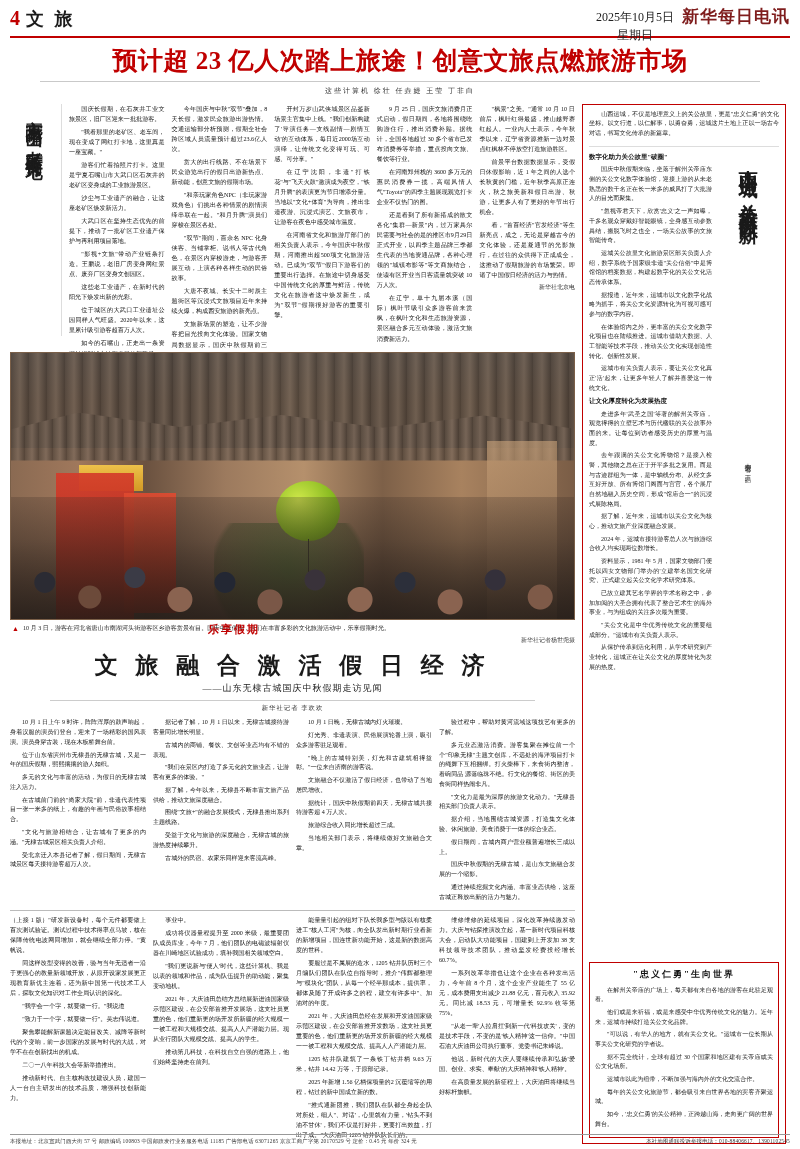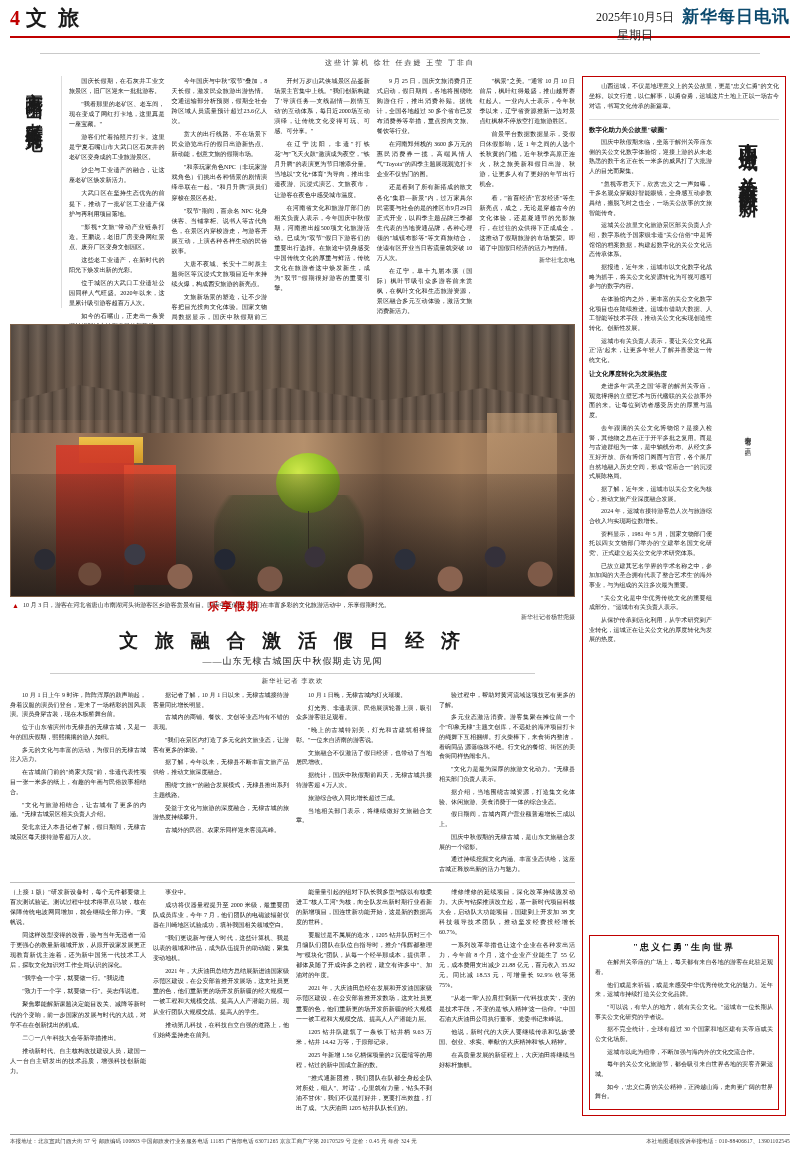--- a/index.html
+++ b/index.html
@@ -26,29 +26,29 @@
   }
   .mh-left { display: flex; align-items: baseline; gap: 6px; }
   .page-num {
     color: #c00000;
     font-size: 20px;
     font-weight: bold;
     font-family: "Liberation Serif", serif;
     line-height: 1;
   }
   .section-name {
-    font-size: 21px;
+    font-size: 18px;
     font-weight: bold;
     letter-spacing: 3px;
     line-height: 1;
   }
   .mh-right { display: flex; align-items: flex-start; gap: 8px; }
   .mh-date { font-size: 12px; line-height: 1.5; text-align: center; color: #222; }
   .mh-logo {
-    color: #0c4a6e;
+    color: #7f1d1d;
     font-size: 17px;
     font-weight: bold;
     letter-spacing: 1px;
     line-height: 1;
     font-family: "Liberation Serif", serif;
   }
 
   
   .headline-wrap { text-align: center; padding: 9px 0 2px 0; }
   .headline {
@@ -157,21 +157,21 @@
   }
   .photo-cap {
     font-size: 6.1px; line-height: 1.6; color: #222; margin-top: 4px;
     display: flex; gap: 4px; padding: 0 2px;
   }
   .cap-dot { color: #c00000; font-size: 7px; }
   .cap-credit { text-align: right; font-size: 6px; color: #444; margin-top: 1px; }
 
   
   .h2-wrap { text-align: center; margin-top: 8px; }
-  .h2-title { font-size: 19px; font-weight: bold; letter-spacing: 6px; line-height: 1.15; }
+  .h2-title { font-size: 23px; font-weight: bold; letter-spacing: 6px; line-height: 1.15; }
   .h2-sub { font-size: 9px; letter-spacing: 1px; margin-top: 3px; color: #222; text-align: center; }
   .h2-rule { border-bottom: 1px solid #ccc; margin: 5px 40px 0 40px; }
   .h2-by { text-align: center; font-size: 6.4px; color: #333; margin-top: 3px; letter-spacing: 1px; }
 
   
   .low-zone { display: flex; gap: 7px; margin-top: 5px; flex: 1; }
   .low-zone .tcol { font-size: 6.05px; line-height: 1.62; }
 
   
   .bottom-rule { border-top: 1px solid #bbb; margin-top: 4px; padding-top: 4px; }
@@ -234,20 +234,21 @@
     <div class="mh-right">
       <div class="mh-date">
         <div>2025年10月5日</div>
         <div>星期日</div>
       </div>
       <div class="mh-logo">新华每日电讯</div>
     </div>
   </div>
 
   <div class="headline-wrap">
+    <div class="headline">预计超 23 亿人次踏上旅途！创意文旅点燃旅游市场</div>
     <div class="hl-rule"></div>
     <div class="byline-center">这些计算机 徐壮 任垚媞 王莹 丁非白</div>
   </div>
 
   <div class="body-grid">
 
     <div class="col-main">
 
       <div class="top-zone">
         <div class="v-title-box">

